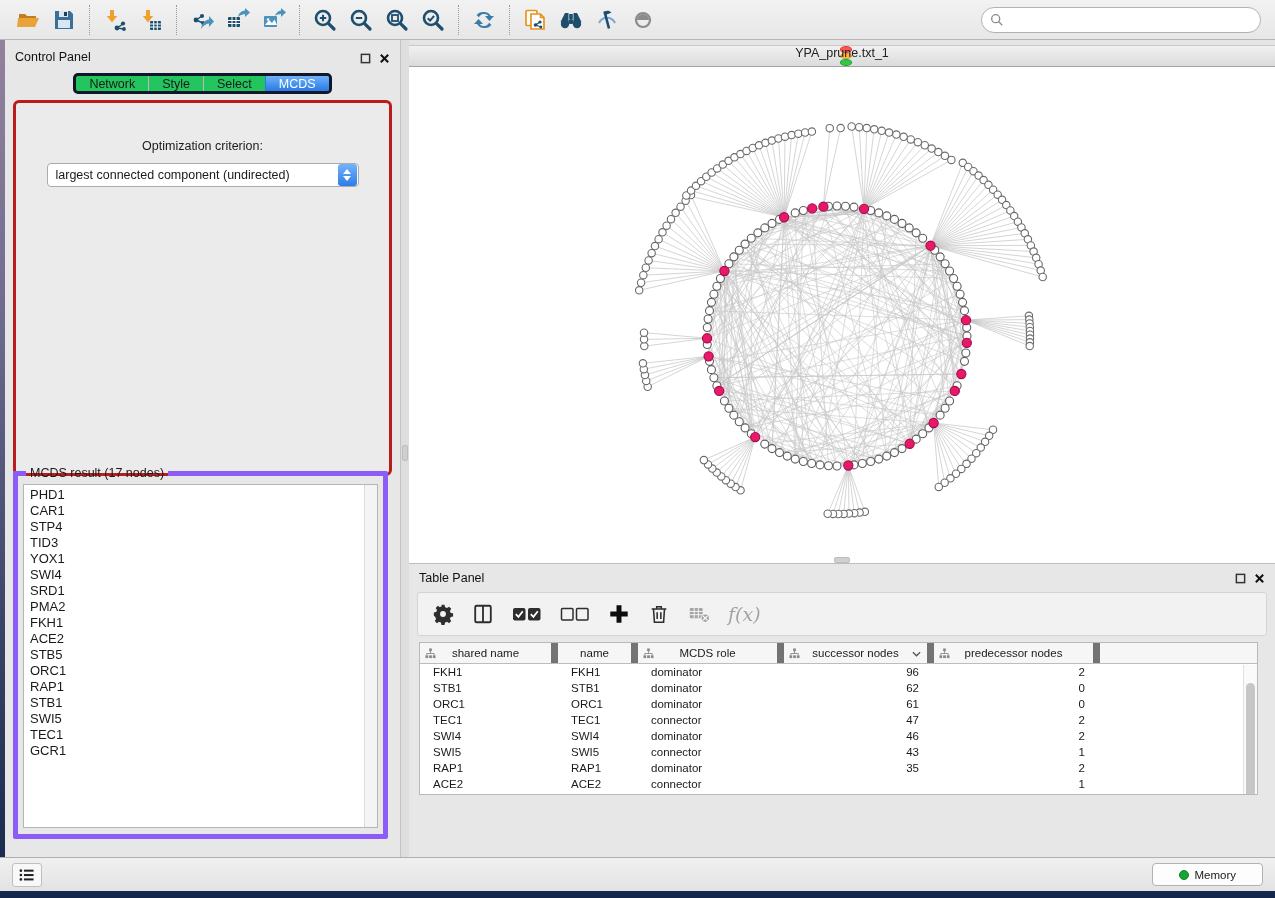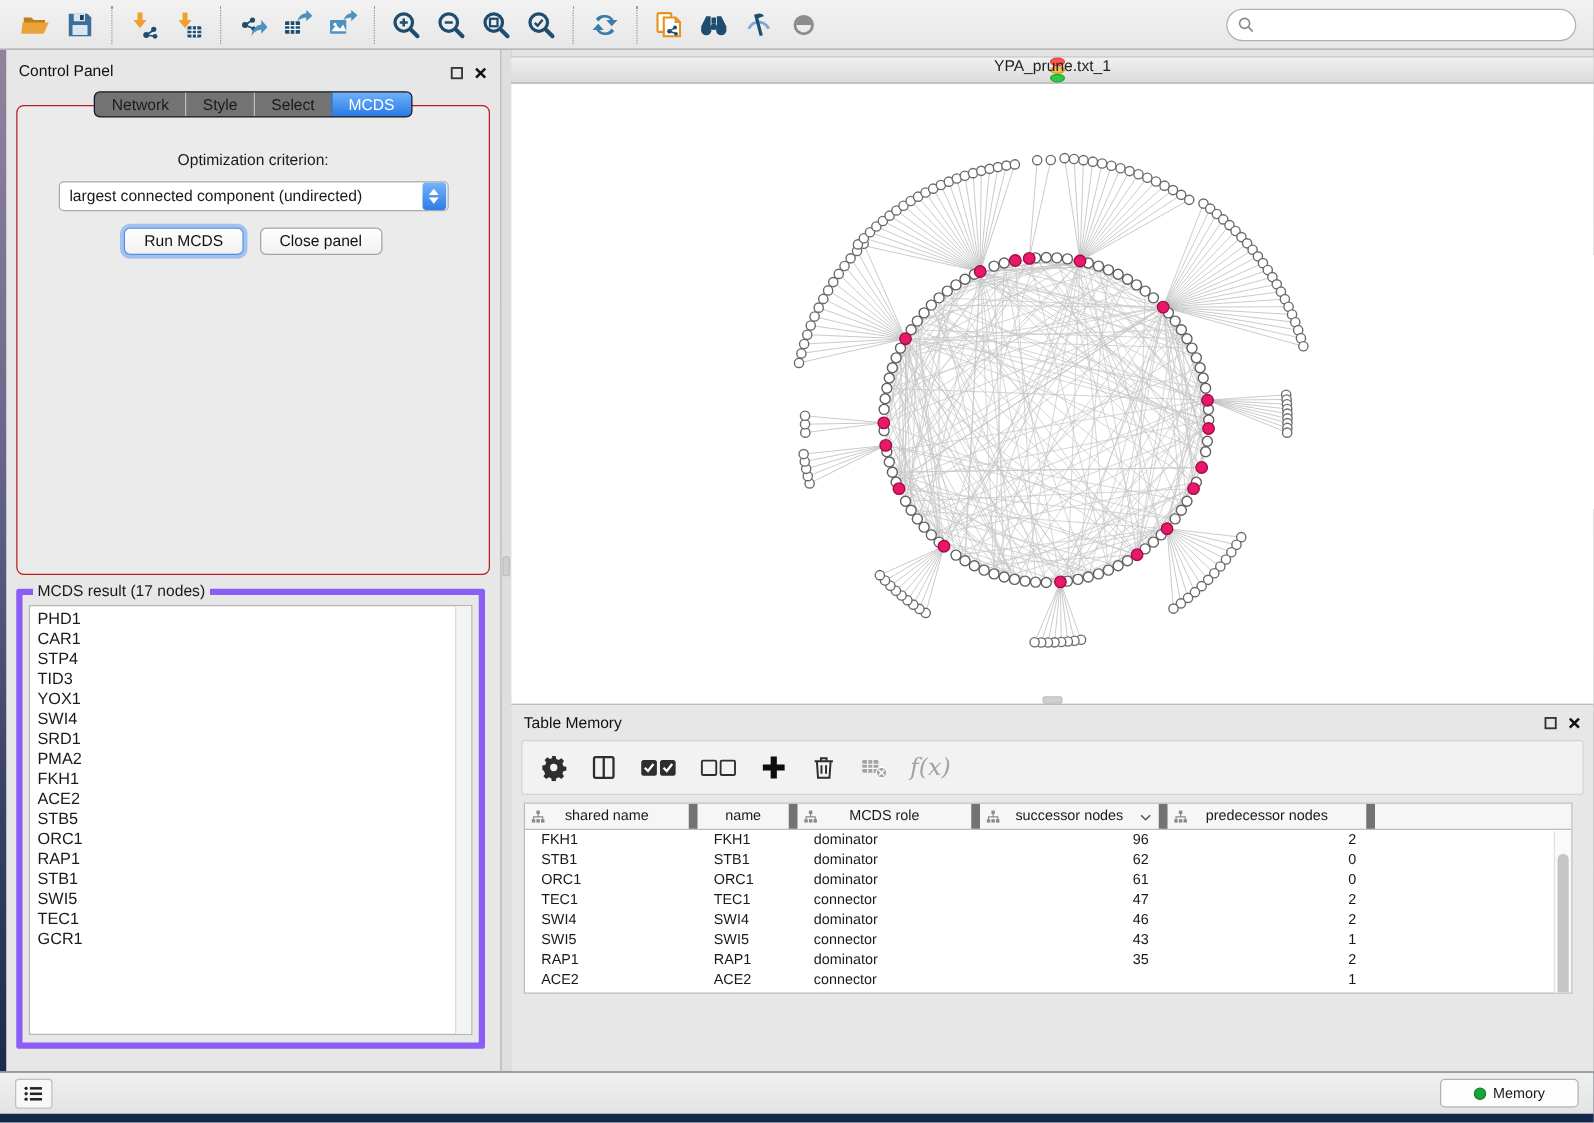--- a/index.html
+++ b/index.html
@@ -31,28 +31,28 @@
   
   .panel-title { font-size:12.5px; color:#111; }
   .mini-ic { width:11px; height:11px; display:inline-block; }
   
   #control-panel {
     position:absolute; left:5px; top:40px; width:396px; height:817px;
     background:#e7e7e7; border-right:1px solid #c2c2c2;
   }
   #cp-header { position:absolute; left:10px; right:10px; top:8px; height:16px; display:flex; align-items:flex-end; }
   #cp-header .panel-title { flex:1; }
-  .seg-control { display:inline-flex; background:#737373; border:1px solid #0f172a; border-radius:5px; overflow:hidden; height:21px;justify-content:center; }
+  .seg-control { display:inline-flex; background:#22c55e; border:3px solid #0f172a; border-radius:5px; overflow:hidden; height:21px;justify-content:center; }
   .seg { padding:2px 13px; font-size:12.5px; color:#1a1a1a; display:flex; align-items:center; border-left:1px solid #b9b9b9; cursor:default; white-space:nowrap;}
   .seg:first-child { border-left:none; }
   .seg.sel { background:linear-gradient(#6fb1fa,#2a7ae6); color:#fff; border-left-color:#2a7ae6; }
   #cp-tabs-wrap { position:absolute; top:33px; left:0; width:100%; text-align:center; z-index:3; }
   #cp-inner {
-    position:absolute; left:8px; right:8px; top:44px; height:376px;
-    background:#ebebeb; border:1px solid #b91c1c; border-radius:6px;
+    position:absolute; left:8px; right:8px; top:60px; height:376px;
+    background:#ebebeb; border:3px solid #b91c1c; border-radius:6px;
   }
   #opt-label { text-align:center; margin-top:36px; font-size:12.5px; }
   .select {
     width:312px; height:24px; margin:10px auto 0 auto; background:#fff;
     border:1px solid #ababab; border-radius:4px; display:flex; align-items:center; position:relative;
   }
   .select .sel-text { flex:1; padding-left:8px; font-size:12.5px; white-space:nowrap; overflow:hidden;}
   .select .stepper {
     width:19px; height:22px; border-radius:3px; margin-right:1px;
     background:linear-gradient(#74b3fb,#2d7ce8); display:flex; flex-direction:column; align-items:center; justify-content:center; gap:2px;
@@ -307,24 +307,20 @@
       </div>
   </div>
   <div id="cp-inner">
     <div id="opt-label">Optimization criterion:</div>
     <div class="select">
       <span class="sel-text">largest connected component (undirected)</span>
       <span class="stepper">
           <span class="up"></span>
           <span class="dn"></span>
         </span>
-    </div>
-    <div id="cp-buttons">
-      <button class="btn focused">Run MCDS</button>
-      <button class="btn">Close panel</button>
     </div>
   </div>
   <fieldset id="mcds-result">
     <legend>MCDS result (17 nodes)</legend>
     <div id="mcds-list">
       <div id="mcds-items">
           <div class="mcds-item">PHD1</div>
           <div class="mcds-item">CAR1</div>
           <div class="mcds-item">STP4</div>
           <div class="mcds-item">TID3</div>
@@ -997,21 +993,21 @@
             <circle cx="299.6005157226321" cy="289.33648045523" r="4.6" fill="#e8186b" stroke="#a50b48" stroke-width="1.1"></circle>
             <circle cx="298.01979962966914" cy="271.26881283684685" r="4.6" fill="#e8186b" stroke="#a50b48" stroke-width="1.1"></circle>
           </g>
         </svg>
       </div>
     <div id="h-grip"></div>
   </div>
 
   <div id="table-panel">
     <div id="tp-header">
-      <span class="panel-title">Table Memory</span>
+      <span class="panel-title">Table Panel</span>
       <svg class="mini-ic" viewBox="0 0 12 12">
           <rect x="1.5" y="1.5" width="9" height="9" fill="none" stroke="#333" stroke-width="1.6"></rect>
         </svg>
       <span style="width:8px"></span>
       <svg class="mini-ic" viewBox="0 0 12 12">
           <path d="M2 2l8 8M10 2l-8 8" stroke="#111" stroke-width="2.2"></path>
         </svg>
     </div>
     <div id="tp-toolbar">
         <div class="tpt-btn">

